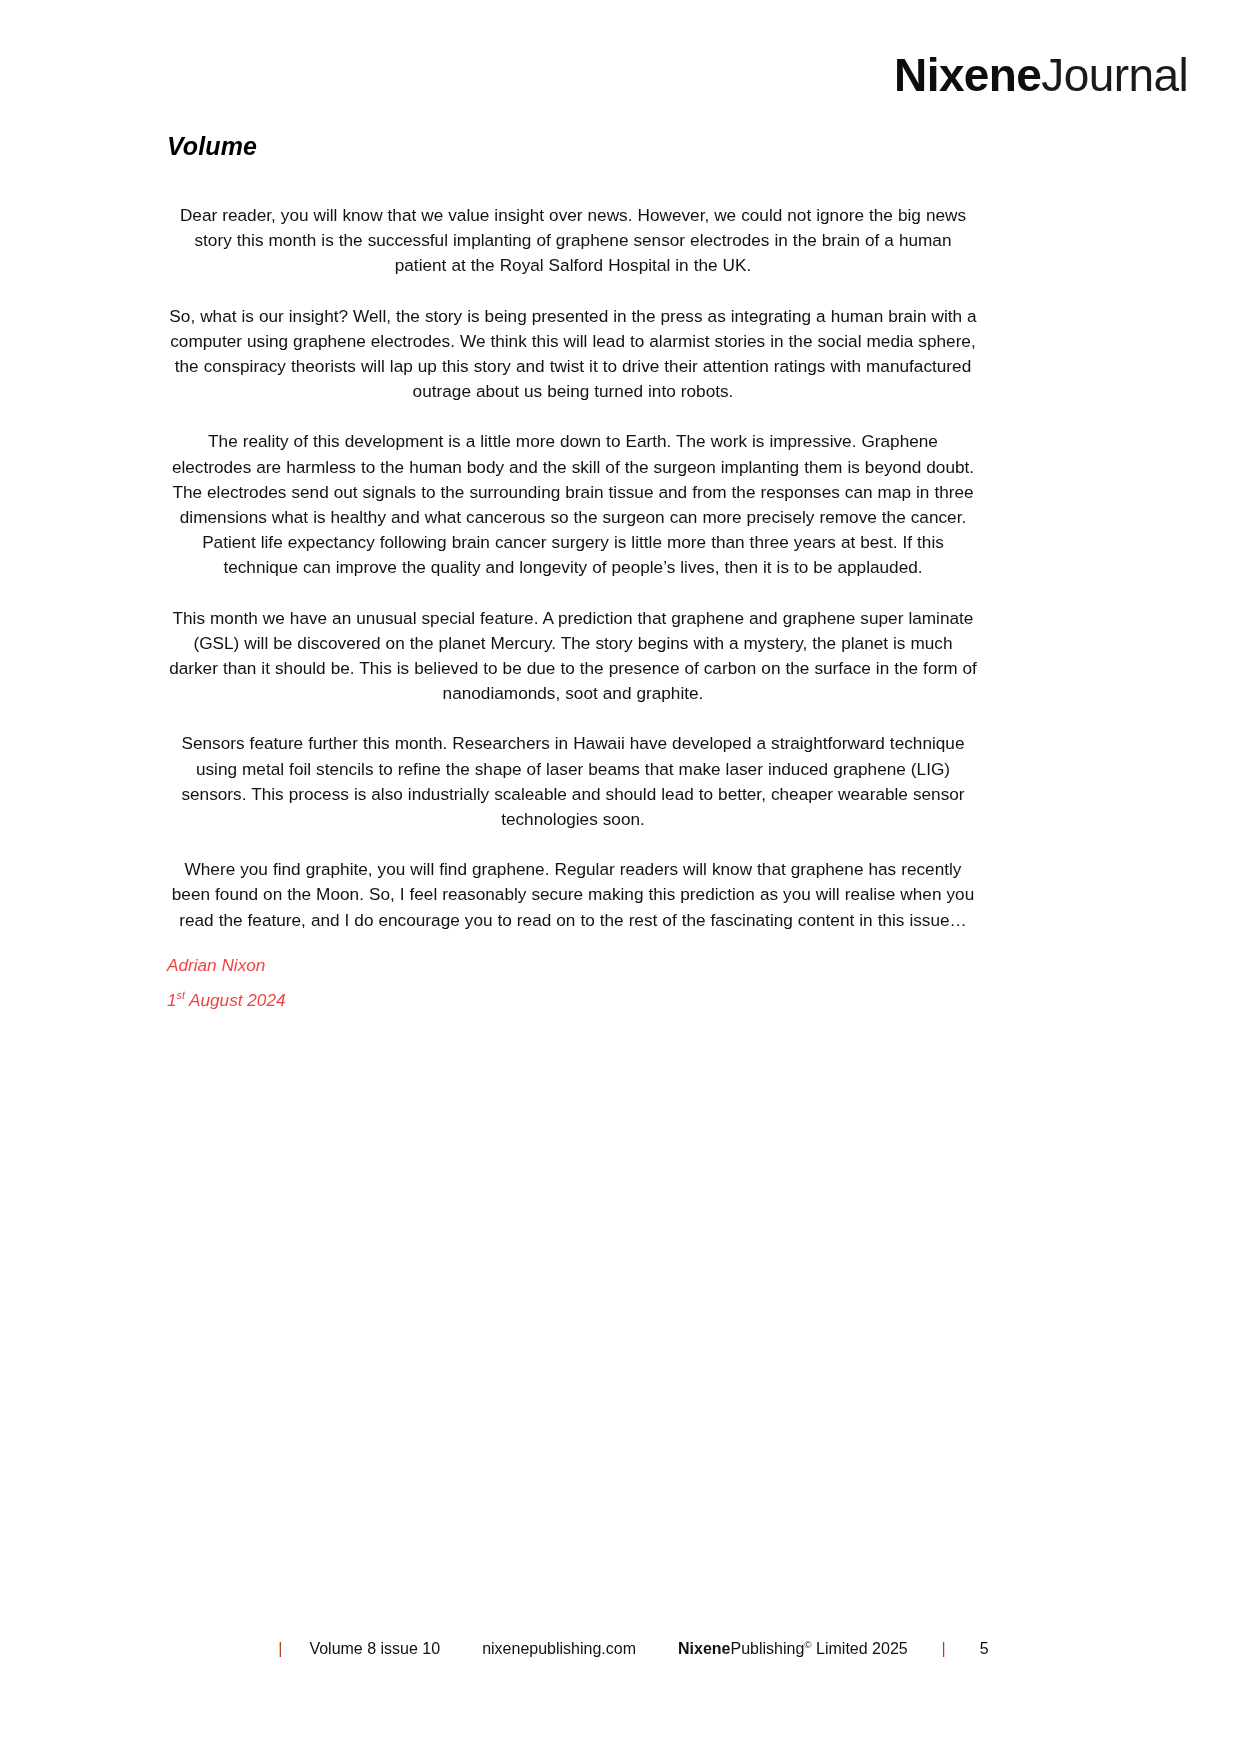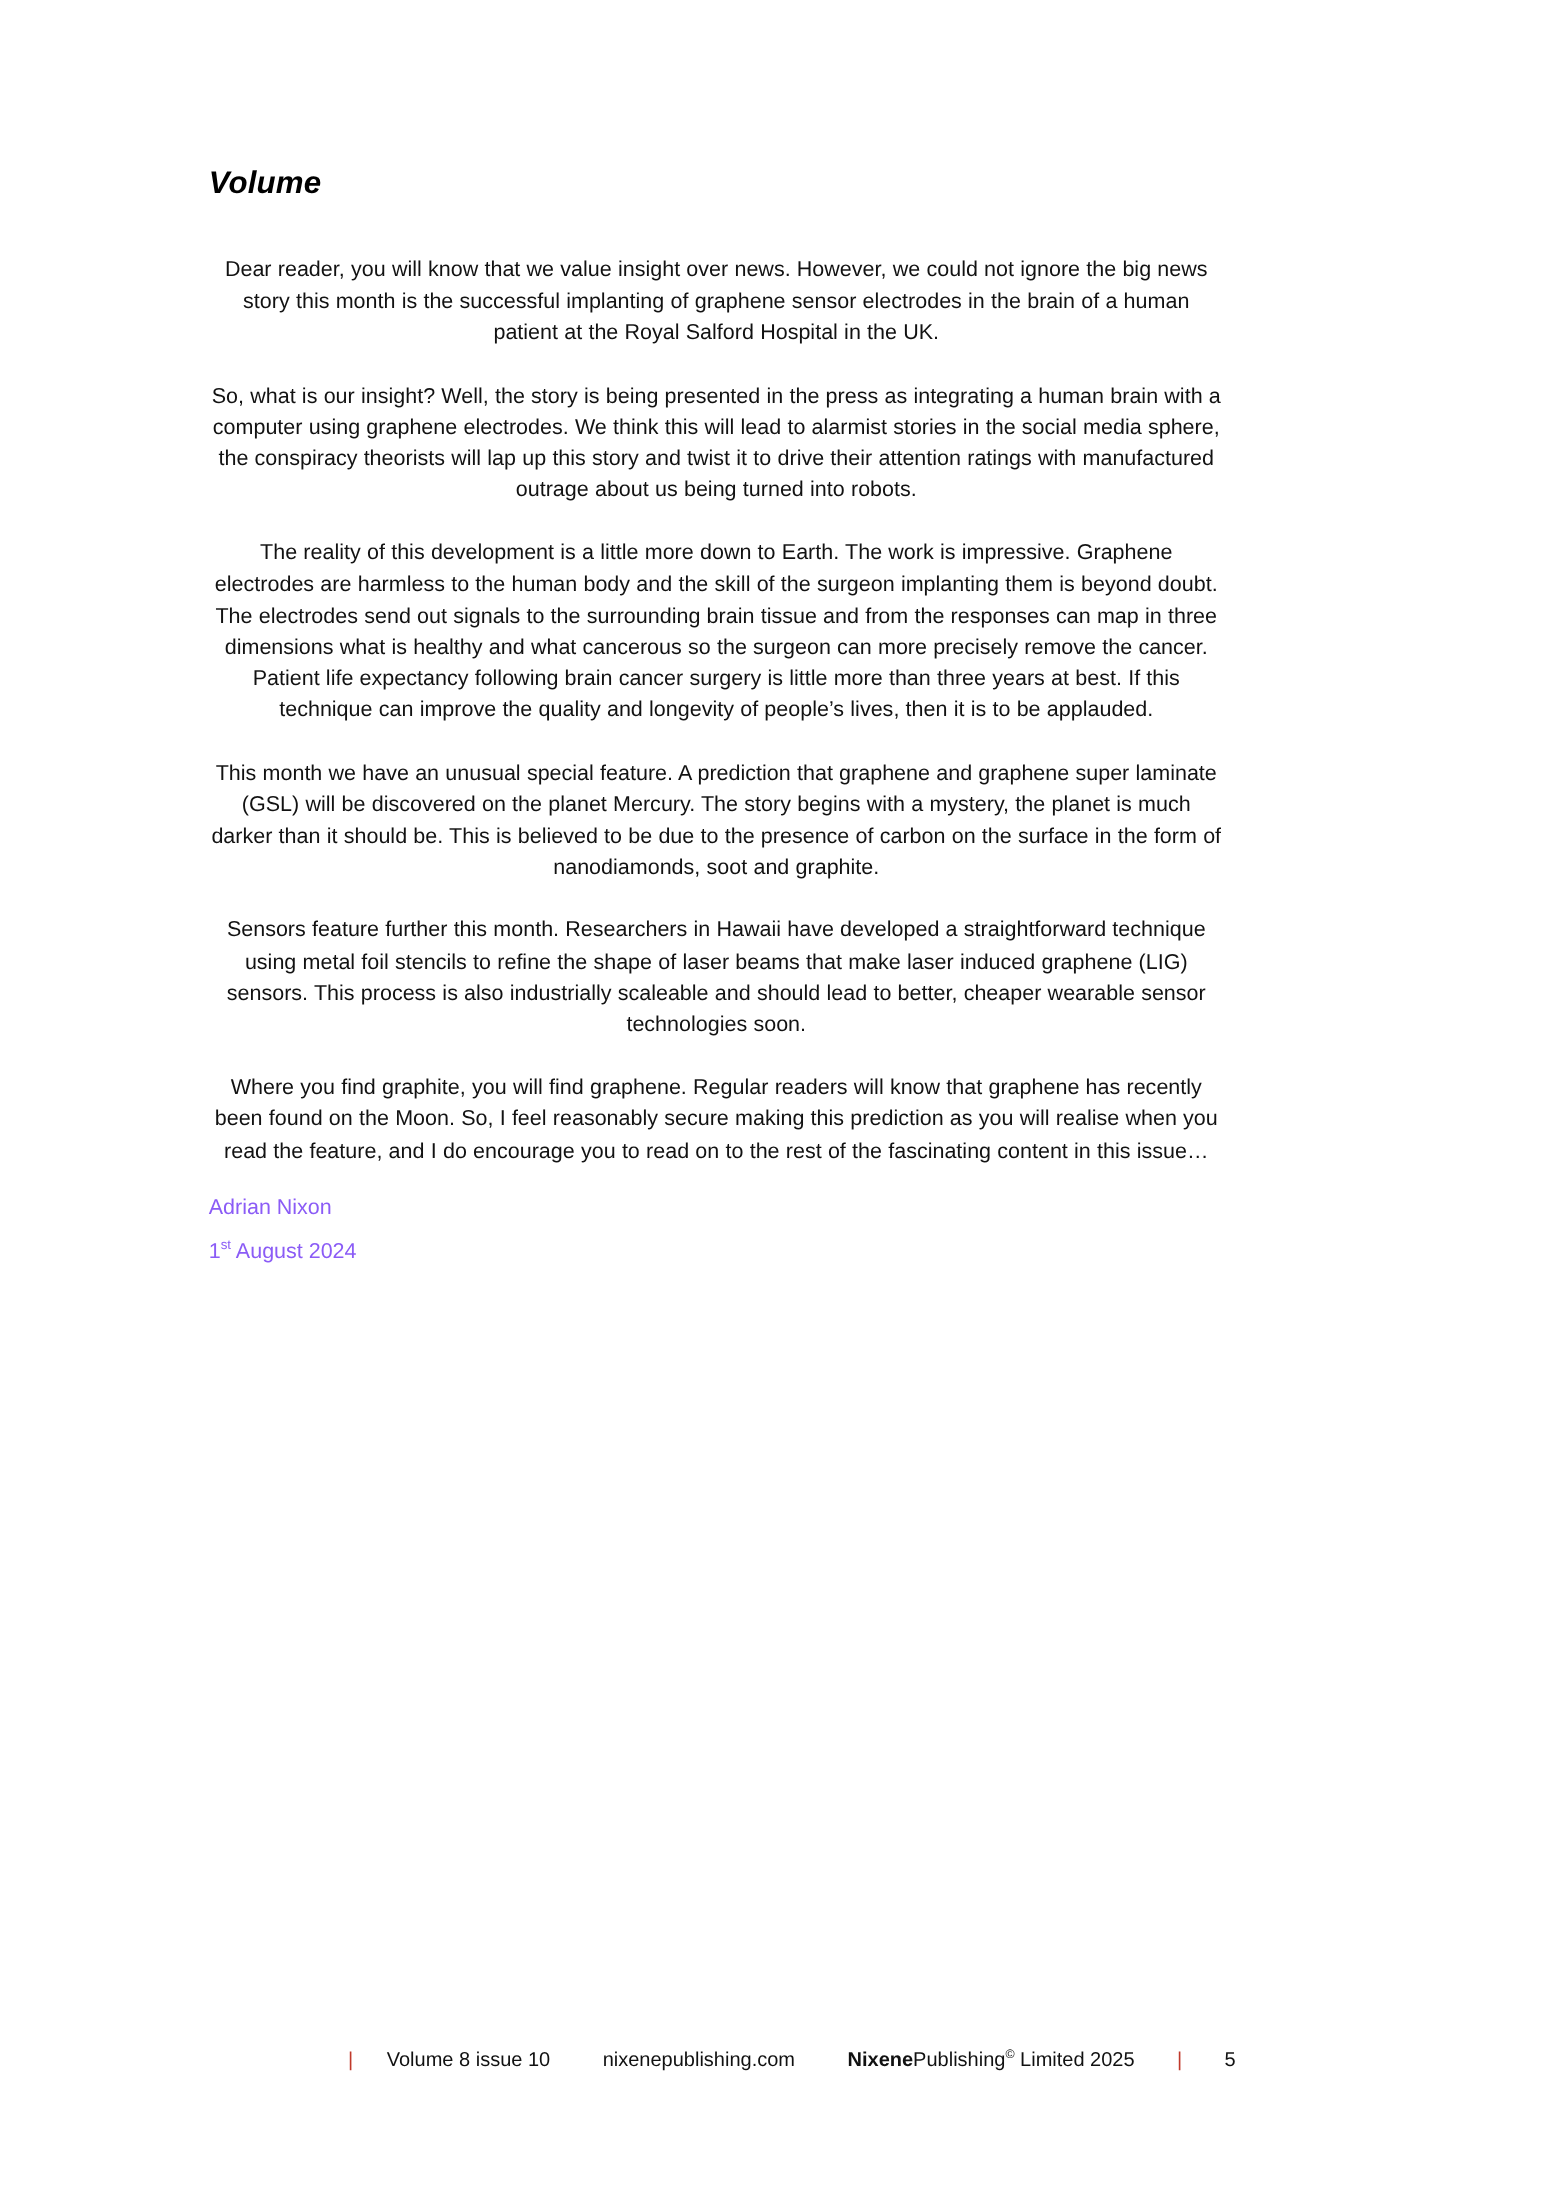--- a/index.html
+++ b/index.html
@@ -71,21 +71,22 @@
     margin-bottom: 0;
   }
 
   .signoff {
     margin-top: 20px;
   }
   .signoff p {
     margin: 0 0 10px 0;
     font-size: 17.2px;
     line-height: 25.2px;
-    color: #8b5cf6;
+    color: #ef4444;
+    font-style: italic;
   }
   sup {
     font-size: 0.62em;
     vertical-align: super;
     line-height: 0;
   }
 
   
   .footer {
     position: absolute;
@@ -115,20 +116,23 @@
   }
   .footer .gap-md { width: 42px; display:inline-block; }
   .footer .brand-bold { font-weight: 700; }
   .footer .pageno { font-size: 16px; }
 </style>
 </head>
 <body>
 
 <div class="page">
 
+  <div class="masthead">
+    <span class="brand-bold">Nixene</span><span class="brand-light">Journal</span>
+  </div>
 
   <div class="content">
 
     <h1 class="section-title">Volume</h1>
 
     <div class="body-copy">
       <p>Dear reader, you will know that we value insight over news.  However, we could not ignore the big news story this month is the successful implanting of graphene sensor electrodes in the brain of a human patient at the Royal Salford Hospital in the UK.</p>
       <p>So, what is our insight?  Well, the story is being presented in the press as integrating a human brain with a computer using graphene electrodes.  We think this will lead to alarmist stories in the social media sphere, the conspiracy theorists will lap up this story and twist it to drive their attention ratings with manufactured outrage about us being turned into robots.</p>
       <p>The reality of this development is a little more down to Earth.  The work is impressive.  Graphene electrodes are harmless to the human body and the skill of the surgeon implanting them is beyond doubt.  The electrodes send out signals to the surrounding brain tissue and from the responses can map in three dimensions what is healthy and what cancerous so the surgeon can more precisely remove the cancer.  Patient life expectancy following brain cancer surgery is little more than three years at best.  If this technique can improve the quality and longevity of people’s lives, then it is to be applauded.</p>
       <p>This month we have an unusual special feature.  A prediction that graphene and graphene super laminate (GSL) will be discovered on the planet Mercury.  The story begins with a mystery, the planet is much darker than it should be.  This is believed to be due to the presence of carbon on the surface in the form of nanodiamonds, soot and graphite.</p>

